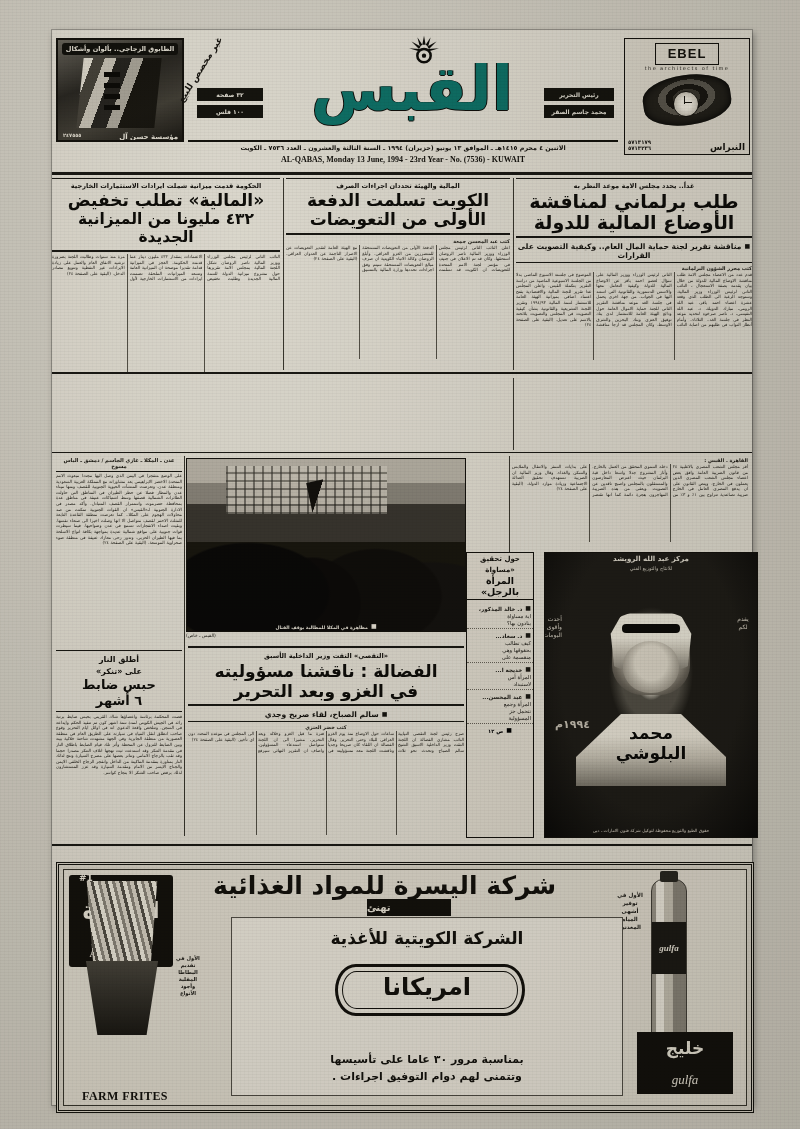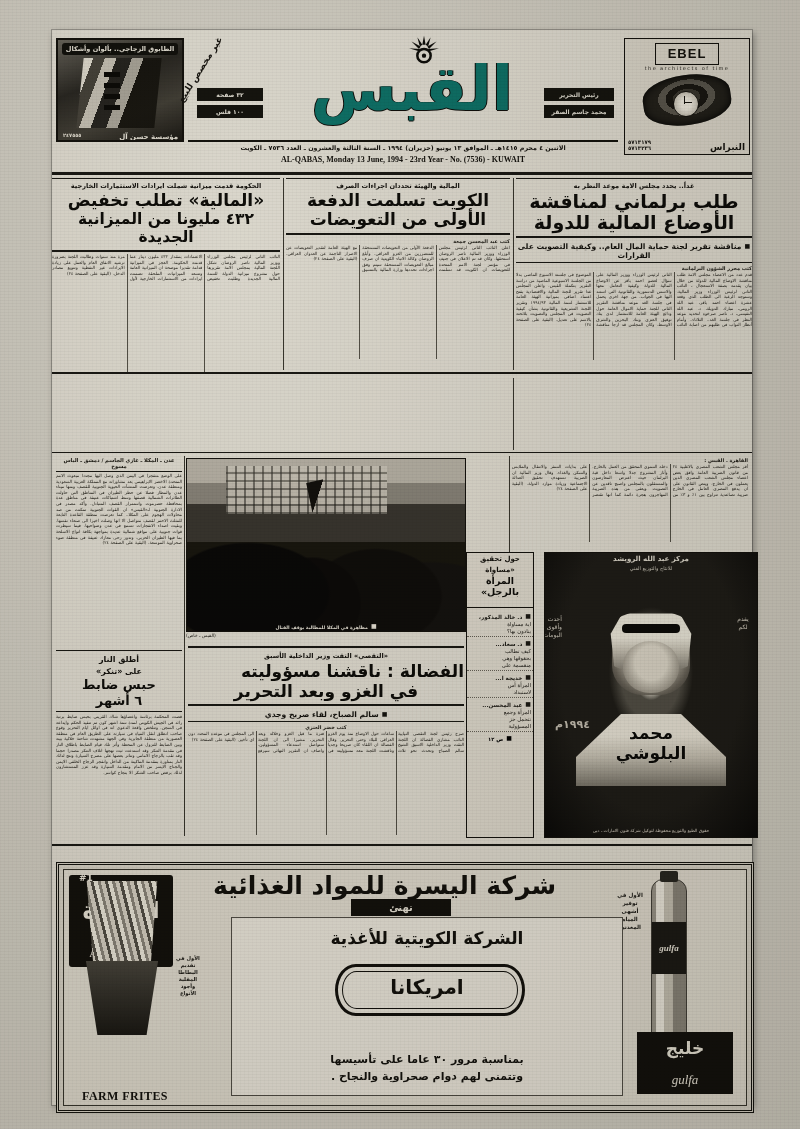--- a/index.html
+++ b/index.html
@@ -198,21 +198,21 @@
   }
   
   #box-women{
     position:absolute;border:1px solid #15130e;background:#e6e3db;overflow:hidden;
   }
   #box-women .bw-top{
     font-size:7px;font-weight:bold;text-align:center;color:#15130e;line-height:9px;padding-top:2px;
   }
   #box-women .bw-title{
     font-size:9.5px;font-weight:bold;text-align:center;color:#0f0e0a;line-height:11px;
-    border-bottom:1.5px solid #15130e;padding-bottom:10px;margin-bottom:2px;
+    border-bottom:1.5px solid #15130e;padding-bottom:2px;margin-bottom:2px;
   }
   #box-women .item{
     font-size:5.4px;line-height:7px;color:#1c1a14;padding:1.5px 2px;
     border-bottom:1px dotted #6b675e;
   }
   #box-women .item b{font-size:5.6px;}
   #box-women .pg{font-size:5.2px;font-weight:bold;text-align:center;padding:2px 0;}
   
   #ad-portrait{
     position:absolute;border:1px solid #15130e;overflow:hidden;
@@ -270,43 +270,43 @@
   #ad-bottom{
     position:absolute;left:56px;top:862px;width:692px;height:245px;
     border:3px double #16150f;background:#dedbd3;overflow:hidden;
   }
   #ad-bottom .inner{position:absolute;inset:4px;border:1px solid #3a382f;background:#e7e4dc;}
   #ad-bottom .yasra-title{
     position:absolute;right:118px;top:6px;width:420px;text-align:left;
     font-size:25px;font-weight:bold;color:#14120d;letter-spacing:-.5px;
   }
   #ad-bottom .tahni{
-    position:absolute;right:300px;top:34px;width:100px;height:17px;
+    position:absolute;right:300px;top:34px;width:84px;height:17px;
     background:#14120d;color:#efece4;font-size:10px;font-weight:bold;
-    text-align:center;line-height:17px;letter-spacing:3px;
+    text-align:left;line-height:17px;letter-spacing:3px;
   }
   #ad-bottom .whitecard{
     position:absolute;left:128px;right:128px;top:52px;bottom:14px;
     background:#f2f0ea;border:1px solid #54514a;margin-left:44px;
   }
   #ad-bottom .kfc-line{
     position:absolute;left:0;right:0;top:10px;text-align:center;
     font-size:17px;font-weight:bold;color:#14120d;
   }
   #ad-bottom .amer-badge{
     position:absolute;left:50%;top:46px;margin-left:-92px;width:184px;height:46px;
     border:3px solid #14120d;border-radius:24px/30px;
     background:#f2f0ea;
   }
   #ad-bottom .amer-badge:after{
     content:"";position:absolute;inset:4px;border:1.5px solid #14120d;border-radius:20px/26px;
   }
   #ad-bottom .amer-txt{
     position:absolute;left:50%;top:50px;margin-left:-92px;width:184px;height:38px;
-    line-height:38px;text-align:center;font-size:20px;font-weight:bold;color:#14120d;
+    line-height:38px;text-align:center;font-size:24px;font-weight:bold;color:#14120d;
     z-index:3;
   }
   #ad-bottom .occasion{
     position:absolute;left:14px;right:14px;bottom:10px;text-align:center;
     font-size:11px;font-weight:bold;color:#14120d;line-height:17px;letter-spacing:.5px;
   }
   #ad-bottom .yasra-logo{
     position:absolute;left:10px;top:10px;width:104px;height:92px;
     background:#14120d;border-radius:3px;
   }
@@ -510,21 +510,21 @@
     <div class="headline" style="font-size:13px;line-height:16px;letter-spacing:1px;">حبس ضابط</div>
     <div class="headline" style="font-size:13px;line-height:16px;letter-spacing:1px;">٦ أشهر</div>
     <div class="hline thin" style="margin:2px 0;"></div>
     <div class="body-col" style="height:120px;">قضت المحكمة برئاسة واعضاؤها شاك القريني بحبس ضابط برتبة رائد في الجيش الكويتي لمدة ستة اشهر كون تم تنفيذ الحكم وايداعه في السجن. وتتلخص واقعة الدعوى انه في اوائل ايام التحرير وقوع صاحب انطلق لنقل المياه في سيارته على الطريق العام في منطقة العصورية من منطقة الجابرية وفي الجهة مشهدت شاحنة خلالية بينه وبين الضابط للنزول عن المحطة وأثر تلك قيام الضابط باطلاق النار في مقدمة التنكر وقد استدعت ثبت نهجها اتلاف التنكر مصدرا حجما وقد ثقب بالزجاج الامامي وتناثر بعضها على مصرح السيارة ونتج لذلك النار بمناورة بمقدمة الماكينة من الداخل وانفجر الزجاج الخلفي الايمن والجناح الايسر من الامام ومقدمة السيارة وقد عزز المستشارون لذلك برفض صاحب الشكر الا بنجاح كواسر.</div>
   </div>
   <div class="vline" style="position:absolute;left:184px;top:456px;height:380px;"></div>
 
   <div style="position:absolute;left:188px;top:646px;width:276px;height:190px;">
     <div class="hline" style="margin-bottom:2px;"></div>
     <div class="kicker">«التقصي» التقت وزير الداخلية الأسبق</div>
-    <div class="headline" style="font-size:17px;line-height:20px;text-align:right;">الفضالة : ناقشنا مسؤوليته</div>
+    <div class="headline" style="font-size:17px;line-height:20px;">الفضالة : ناقشنا مسؤوليته</div>
     <div class="headline" style="font-size:17px;line-height:20px;">في الغزو وبعد التحرير</div>
     <div class="hline" style="margin:3px 0 2px;"></div>
     <div class="subhead sq">سالم الصباح، لقاء صريح وجدي</div>
     <div class="hline thin" style="margin:2px 0 1px;"></div>
     <div class="byline center">كتب خضر العنزي</div>
     <div class="body-col cols4" style="height:104px;">صرح رئيس لجنة التقصي النيابية النائب مشاري الفضالة ان اللجنة التقت وزير الداخلية الاسبق الشيخ سالم الصباح وتحدث نحو ثلاث ساعات حول الاوضاع منذ يوم الغزو العراقي للبلاد وحتى التحرير. وقال الفضالة ان اللقاء كان صريحا وجديا وناقشت اللجنة معه مسؤوليته في فترة ما قبل الغزو وخلاله وبعد التحرير، مشيرا الى ان اللجنة ستواصل استدعاء المسؤولين. واضاف ان التقرير النهائي سيرفع الى المجلس في موعده المحدد دون اي تأخير. (البقية على الصفحة ٢٤)</div>
   </div>
 
   <div id="box-women" style="left:466px;top:552px;width:66px;height:284px;">
     <div class="bw-top">حول تحقيق</div>
@@ -599,17 +599,17 @@
     <div class="friesbox"></div>
     <div class="farm">FARM FRITES</div>
     <div class="sidecap-l">الأول في تقديم البطاطا المقلية وأجود الأنواع</div>
 
     <div class="whitecard">
       <div class="kfc-line">الشركة الكويتية للأغذية</div>
       <div class="amer-badge"></div>
       <div class="amer-txt">امريكانا</div>
       <div class="occasion">
         <div>بمناسبة مرور ٣٠ عاما على تأسيسها</div>
-        <div>وتتمنى لهم دوام صحراوية والنجاح .</div>
+        <div>وتتمنى لهم دوام التوفيق اجراءات .</div>
       </div>
     </div>
   </div>
 </div>
 
 </body></html>

